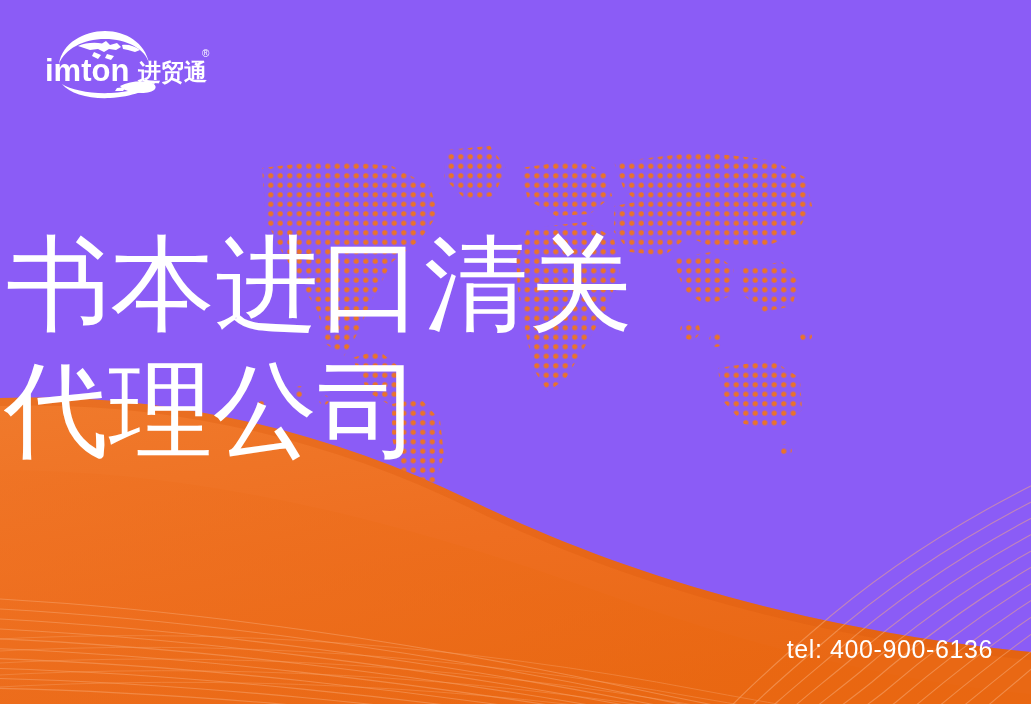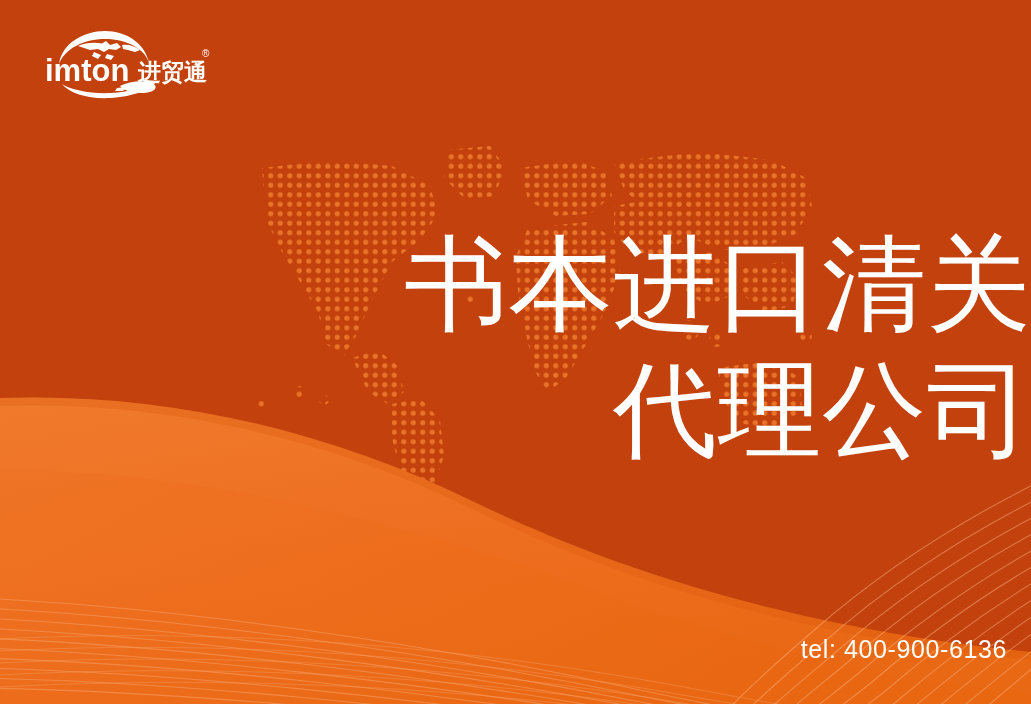--- a/index.html
+++ b/index.html
@@ -9,21 +9,21 @@
   }
   body {
     font-family: "Liberation Sans", "DejaVu Sans", sans-serif;
   }
 
   #banner {
     position: relative;
     width: 1031px;
     height: 704px;
     overflow: hidden;
-    background: #c2410c;
+    background: #8b5cf6;
   }
 
   
   .bg-layer {
     position: absolute;
     inset: 0;
     width: 100%;
     height: 100%;
     pointer-events: none;
   }
@@ -37,40 +37,40 @@
     height: 74px;
     display: block;
   }
 
   
   #headline {
     position: absolute;
     left: 0;
     top: 228px;
     width: 1031px;
-    text-align: right;
+    text-align: left;
     color: #ffffff;
     line-height: 1.08;
     letter-spacing: 0.5px;
     -webkit-font-smoothing: antialiased;
   }
   .headline-line {
     display: block;
     font-size: 104px;
     font-weight: 400;
     color: #ffffff;
     white-space: nowrap;
   }
   #headline-line-1 { margin-left: 6px; }
   #headline-line-2 { margin-left: 4px; margin-top: 14px; }
 
   
   #telephone {
     position: absolute;
-    right: 24px;
+    right: 38px;
     bottom: 40px;
     color: #ffffff;
     font-size: 25px;
     font-weight: 400;
     letter-spacing: 0.6px;
     white-space: nowrap;
   }
 </style>
 </head>
 <body>

